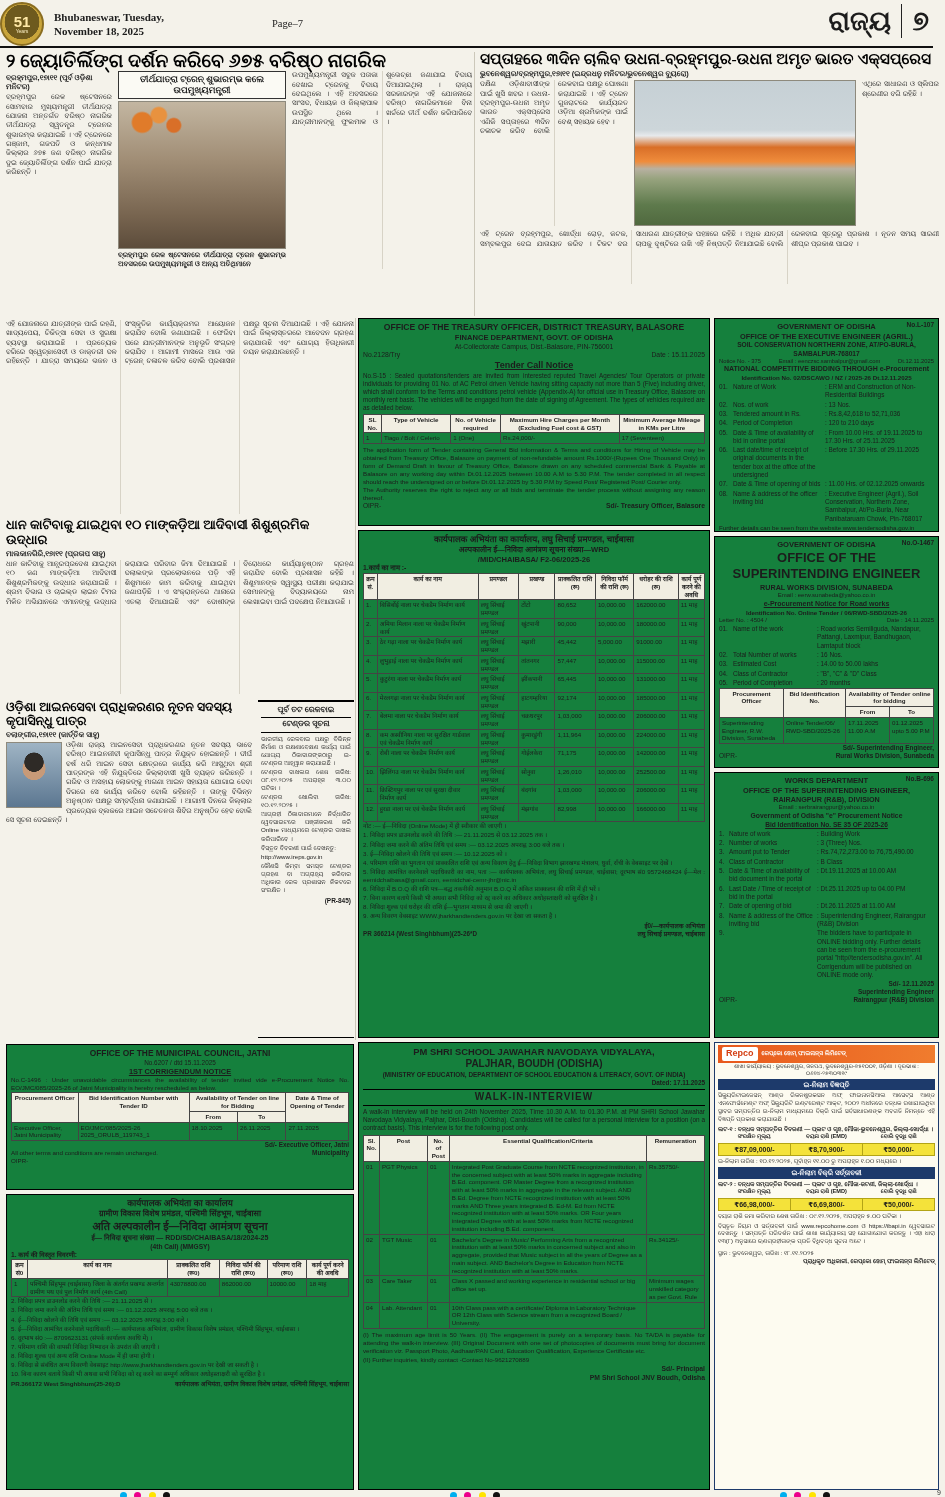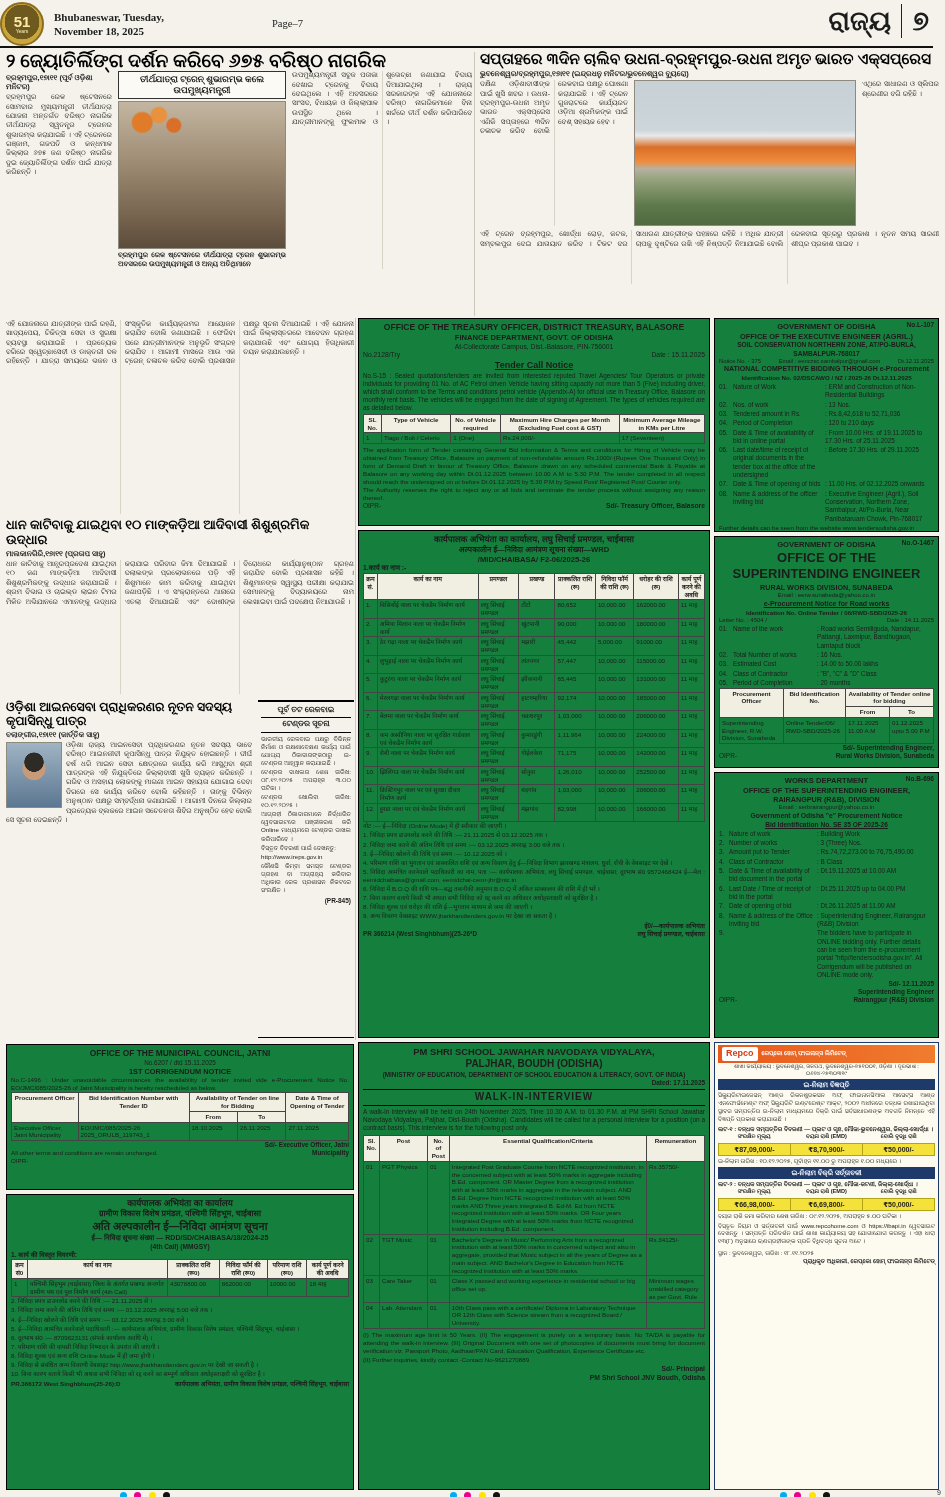--- a/index.html
+++ b/index.html
@@ -613,21 +613,21 @@
       <span class="nb" style="font-size:6.3px;text-align:right;">
         <span>ई0/—कार्यपालक अभियंता</span><br>
         <span>लघु सिचाई प्रमण्डल, चाईबासा</span>
       </span>
     </div>
   </div>
 
   <div class="abs notice" style="left:6px;top:1044px;width:348px;height:146px;">
     <div class="nc nb" style="font-size:8.4px;text-align:center;">OFFICE OF THE MUNICIPAL COUNCIL, JATNI</div>
     <div class="nc" style="font-size:6.4px;">No.6207 / dtd 15.11.2025</div>
-    <div class="nc nb" style="font-size:7.4px;">1ST CORRIGENDUM NOTICE</div>
+    <div class="nc nb" style="font-size:7.4px;text-decoration:underline;">1ST CORRIGENDUM NOTICE</div>
     <div style="font-size:6.2px;text-align:justify;">No.C-1496 : Under unavoidable circumstances the availability of tender invited vide e-Procurement Notice No. EO/JMC/085/2025-26 of Jatni Municipality is hereby rescheduled as below.</div>
     <table class="nt">
       <colgroup>
           <col style="width:66px">
           <col style="width:110px">
           <col style="width:48px">
           <col style="width:48px">
           <col style="width:62px">
         </colgroup>
       <thead>

